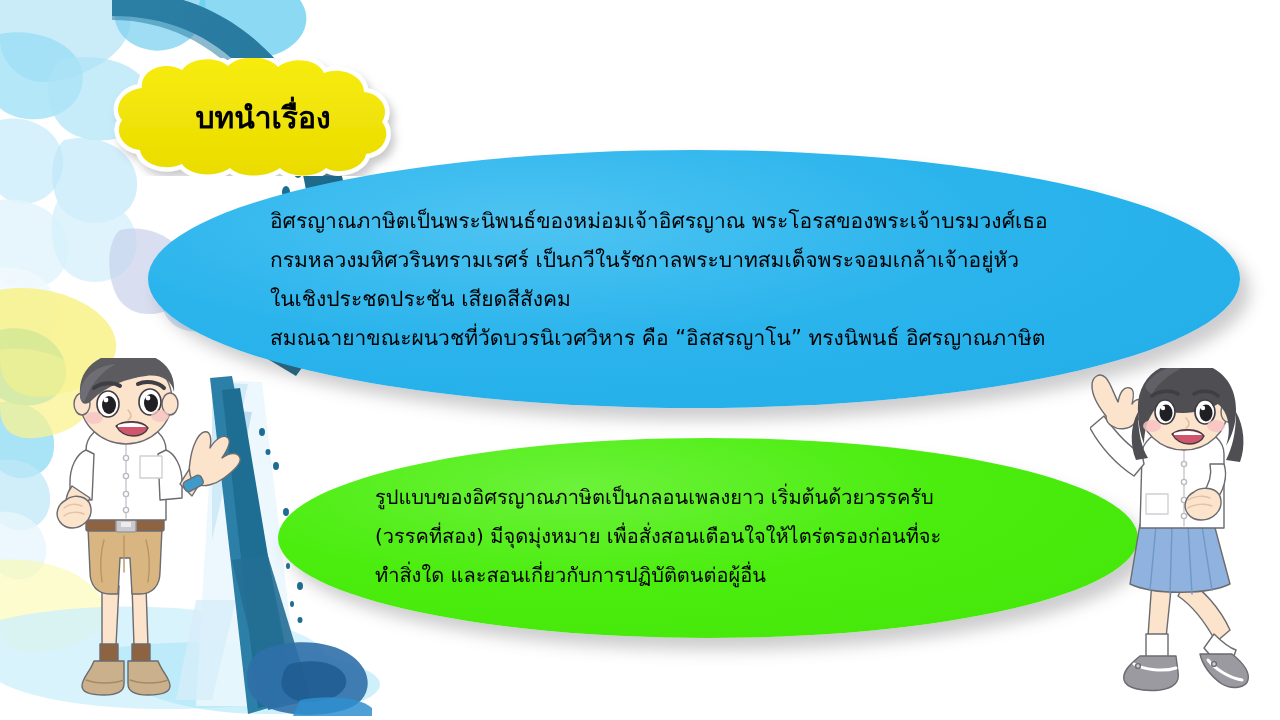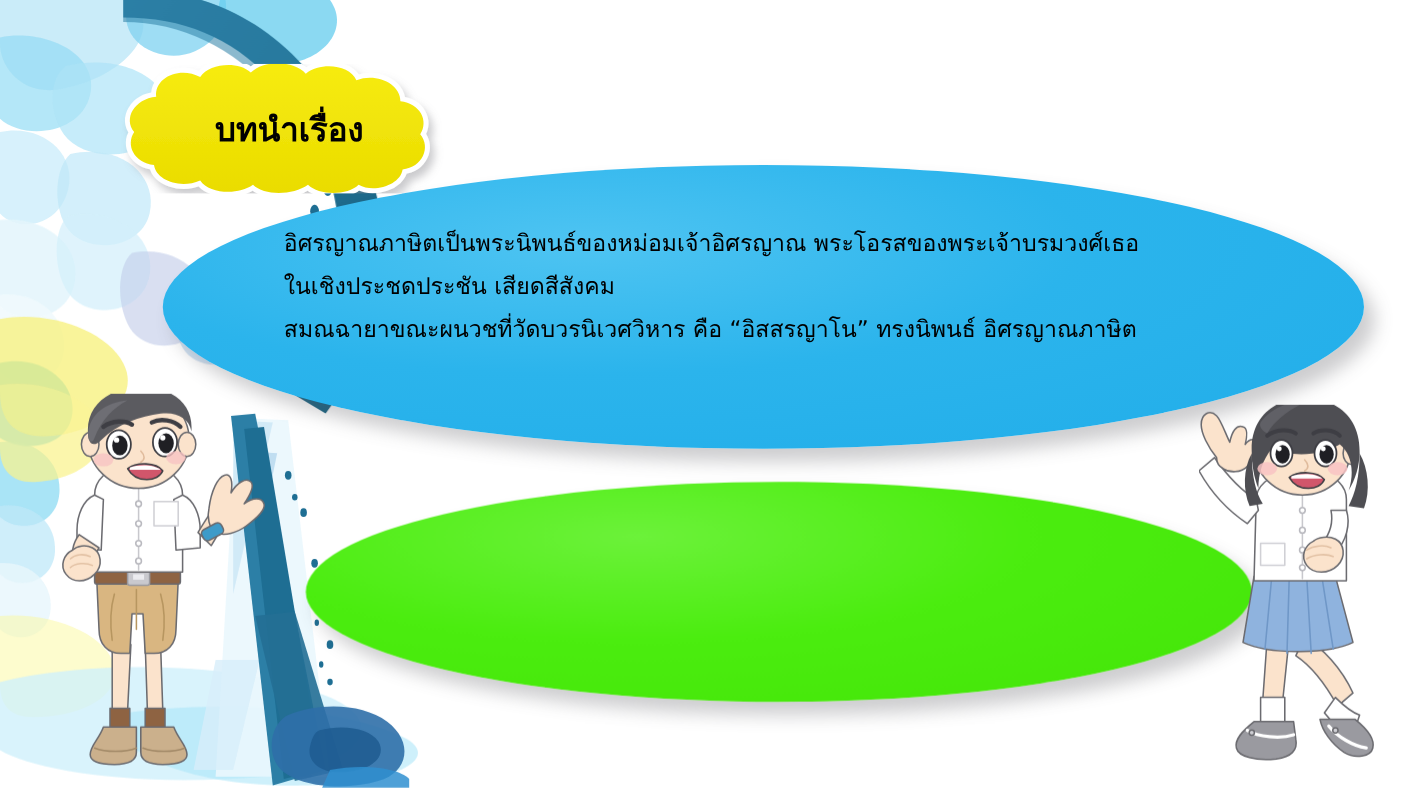--- a/index.html
+++ b/index.html
@@ -73,21 +73,21 @@
     background: radial-gradient(ellipse at 35% 25%, #6cf23a 0%, #4bed0f 45%, #44e508 100%);
     box-shadow: 10px 12px 16px rgba(90,90,95,0.30);
   }
   .oval-text {
     position: absolute;
     color: #000000;
     font-family: "DejaVu Sans", "Liberation Sans", sans-serif;
     white-space: nowrap;
   }
   #blue-oval-text {
-    left: 258px;
+    left: 270px;
     top: 202px;
     font-size: 21px;
     line-height: 39px;
   }
   #green-oval-text {
     left: 375px;
     top: 478px;
     font-size: 20px;
     line-height: 39px;
   }
@@ -232,25 +232,31 @@
                  C126,120 100,118 92,106 C74,114 52,106 50,92
                  C32,90 24,74 32,62 C22,50 32,32 52,30 Z" fill="url(#gradYellow)"></path>
       </g>
     </svg>
     <div class="cloud-text">บทนำเรื่อง</div>
   </div>
 
   <div id="blue-oval" class="oval"></div>
   <div id="blue-oval-text" class="oval-text">
     <span class="line">อิศรญาณภาษิตเป็นพระนิพนธ์ของหม่อมเจ้าอิศรญาณ พระโอรสของพระเจ้าบรมวงศ์เธอ</span>
+    <span class="line">กรมหลวงมหิศวรินทรามเรศร์  เป็นกวีในรัชกาลพระบาทสมเด็จพระจอมเกล้าเจ้าอยู่หัว</span>
     <span class="line">ในเชิงประชดประชัน   เสียดสีสังคม</span>
     <span class="line">สมณฉายาขณะผนวชที่วัดบวรนิเวศวิหาร   คือ  “อิสสรญาโน”  ทรงนิพนธ์ อิศรญาณภาษิต</span>
   </div>
 
   <div id="green-oval" class="oval"></div>
+  <div id="green-oval-text" class="oval-text">
+    <span class="line">รูปแบบของอิศรญาณภาษิตเป็นกลอนเพลงยาว  เริ่มต้นด้วยวรรครับ</span>
+    <span class="line">(วรรคที่สอง)  มีจุดมุ่งหมาย  เพื่อสั่งสอนเตือนใจให้ไตร่ตรองก่อนที่จะ</span>
+    <span class="line">ทำสิ่งใด   และสอนเกี่ยวกับการปฏิบัติตนต่อผู้อื่น</span>
+  </div>
 
   <svg id="boy-character" class="character" viewBox="0 0 225 345" xmlns="http://www.w3.org/2000/svg">
     <g stroke="#6b6b70" stroke-width="1.4" stroke-linejoin="round" stroke-linecap="round">
 
       <path d="M82,228 L82,288 L96,288 L99,228 Z" fill="#FBE3CC"></path>
       <path d="M112,228 L114,288 L128,288 L126,228 Z" fill="#FBE3CC"></path>
 
       <path d="M80,286 L80,305 L98,305 L98,286 Z" fill="#8E6342"></path>
       <path d="M112,286 L112,305 L130,305 L130,286 Z" fill="#8E6342"></path>
 

